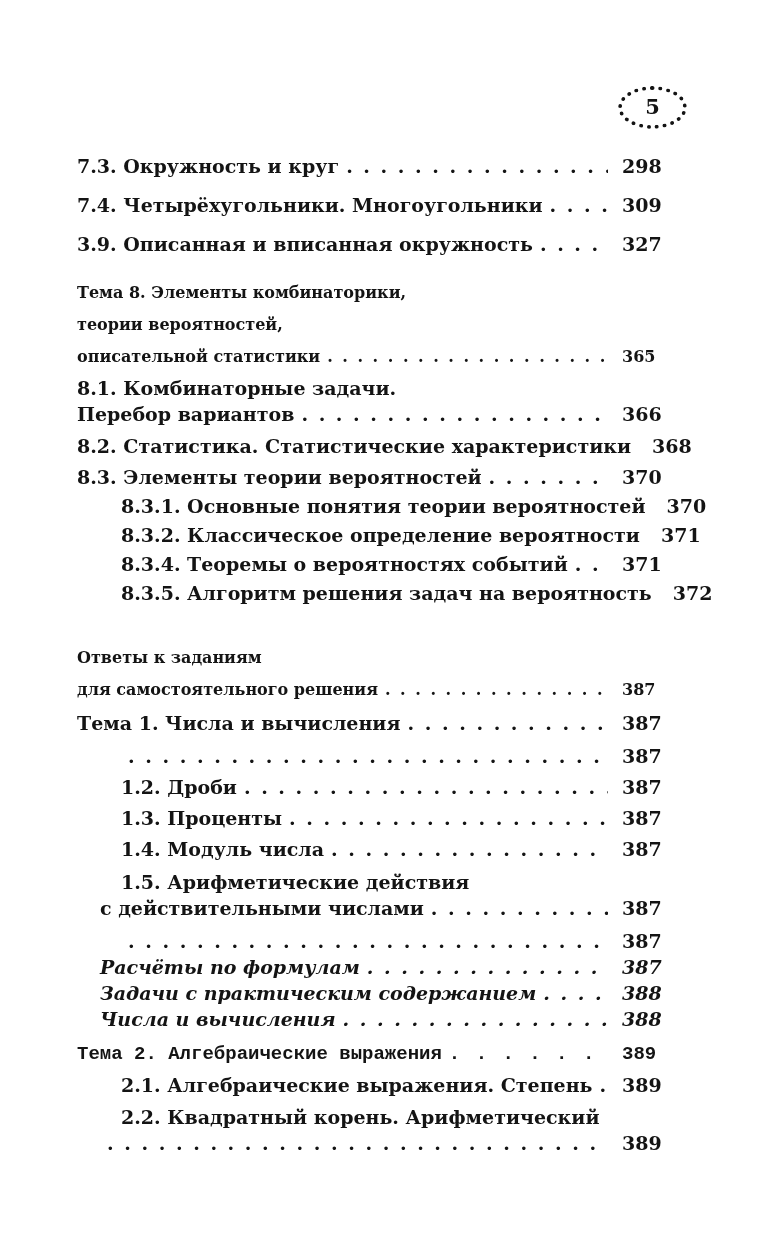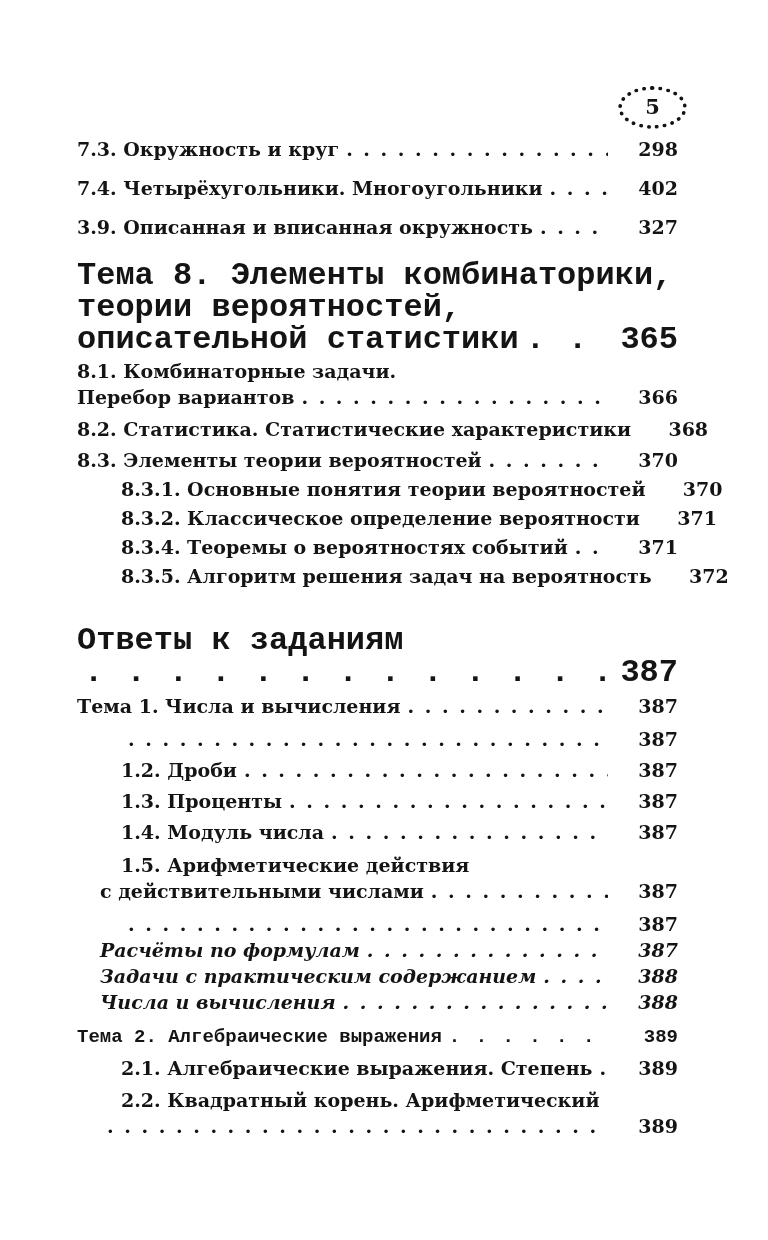--- a/index.html
+++ b/index.html
@@ -19,41 +19,41 @@
     border:4px dotted #141414;
     border-radius:50%;
     display:flex;align-items:center;justify-content:center;
   }
   .badge span{
     font-weight:700;font-size:21px;line-height:1;
     transform:translateY(-1px);
   }
   
   .toc{
-    position:absolute;left:77px;top:136px;width:601px;
+    position:absolute;left:77px;top:153px;width:601px;
     font-weight:700;font-size:19px;line-height:26px;
   }
   .entry{margin:0;}
   .entry .row{display:flex;align-items:baseline;}
   .entry .title{white-space:nowrap;flex:0 0 auto;}
   .entry .dots{
     flex:1 1 auto;overflow:hidden;white-space:nowrap;
     margin:0 14px 0 7px;
   }
   .entry .dots::after{
     content:". . . . . . . . . . . . . . . . . . . . . . . . . . . . . . . . . . . . . . . . . . . . . . . . . . . . . . . . . . . . . . . . . . . . . . . .";
     letter-spacing:2px;
   }
-  .entry .page{flex:0 0 56px;text-align:right;}
+  .entry .page{flex:0 0 56px;}
   .pre-line{white-space:nowrap;}
   
   .lvl2{margin-left:23px;}
   .lvl2 .ind{margin-left:21px;}
   
-  .s-heading{font-size:32px;line-height:32px;font-family:Liberation Mono, monospace;}
+  .s-heading{font-size:16px;line-height:32px;}
   .s-italic{font-style:italic;}
   
   .v-wide{margin-bottom:13px;}
   .v-normal{margin-bottom:5px;}
   .v-tight{margin-bottom:3px;}
   .v-loose{margin-bottom:7px;}
   .v-end{margin-bottom:6px;}
   .v-flush{margin-bottom:0;}
   .v-heading{margin-top:20px;margin-bottom:2px;}
   .v-heading-answers{margin-top:36px;margin-bottom:4px;}
@@ -71,21 +71,21 @@
         <div class="row">
           <span class="title">7.3. Окружность и круг</span>
           <span class="dots"></span>
           <span class="page">298</span>
         </div>
       </div>
       <div class="entry lvl1 v-wide">
         <div class="row">
           <span class="title">7.4. Четырёхугольники. Многоугольники</span>
           <span class="dots"></span>
-          <span class="page">402</span>
+          <span class="page">309</span>
         </div>
       </div>
       <div class="entry lvl1 v-wide">
         <div class="row">
           <span class="title">3.9. Описанная и вписанная окружность</span>
           <span class="dots"></span>
           <span class="page">327</span>
         </div>
       </div>
       <div class="entry lvl1 s-heading v-heading">
@@ -143,20 +143,21 @@
       <div class="entry lvl2 v-tight">
         <div class="row ind">
           <span class="title">8.3.5. Алгоритм решения задач на вероятность</span>
           <span class="dots"></span>
           <span class="page">372</span>
         </div>
       </div>
       <div class="entry lvl1 s-heading v-heading v-heading-answers">
         <div class="pre-line">Ответы к заданиям</div>
         <div class="row">
+          <span class="title">для самостоятельного решения</span>
           <span class="dots"></span>
           <span class="page">387</span>
         </div>
       </div>
       <div class="entry lvl1 v-loose">
         <div class="row">
           <span class="title">Тема 1. Числа и вычисления</span>
           <span class="dots"></span>
           <span class="page">387</span>
         </div>

